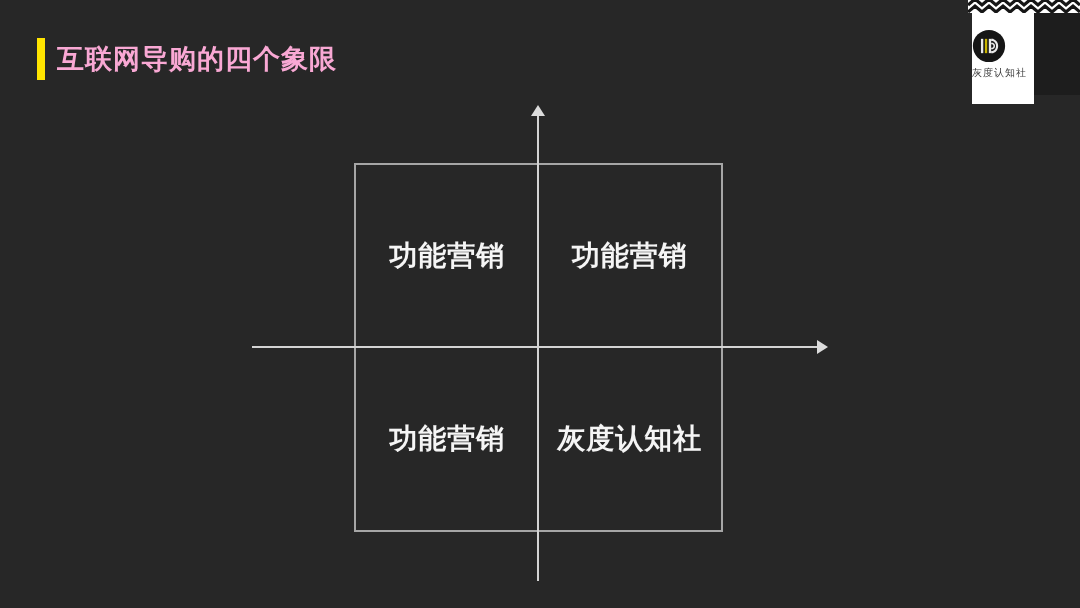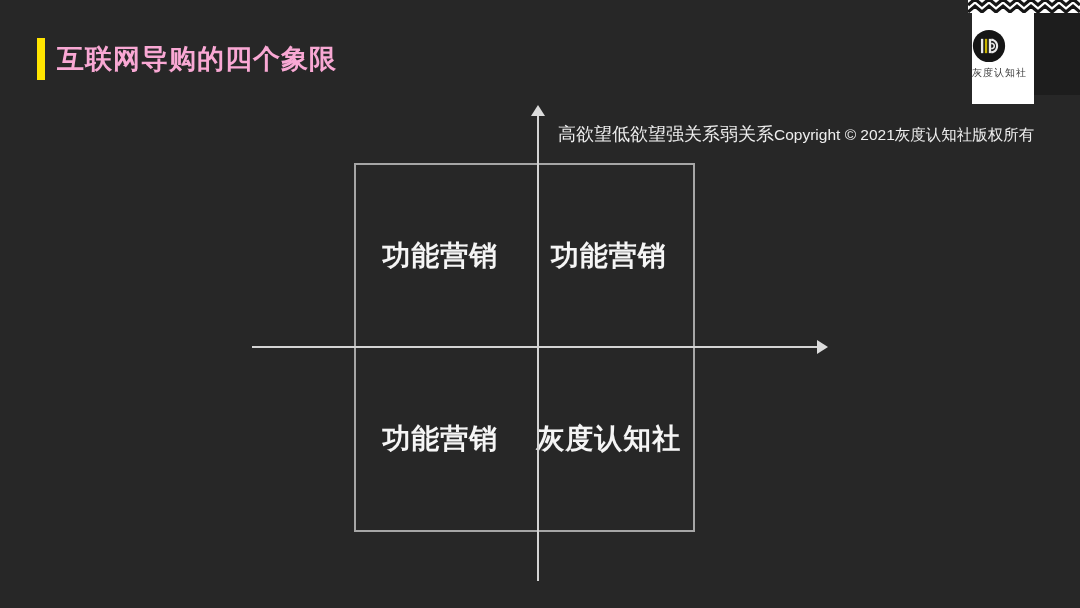--- a/index.html
+++ b/index.html
@@ -90,21 +90,21 @@
     color: #eeeeee;
   }
   .annotation .cjk { font-size: 18px; }
   .annotation .latin-mix { font-size: 15.5px; }
 
   
   .quad-box {
     position: absolute;
     left: 354px;
     top: 163px;
-    width: 341px;
+    width: 369px;
     height: 369px;
     border: 2px solid #a6a6a6;
     display: grid;
     grid-template-columns: 1fr 1fr;
     grid-template-rows: 1fr 1fr;
     z-index: 1;
   }
   .quad-cell {
     display: flex;
     align-items: center;
@@ -181,23 +181,20 @@
       </svg>
       <div class="brand-name">灰度认知社</div>
     </div>
     <svg class="zigzag-strip" width="112" height="13" viewBox="0 0 112 13" preserveAspectRatio="none">
       <rect width="112" height="13" fill="#ffffff"></rect>
       <path d="M0 5 L7 -1 L14 5 L21 -1 L28 5 L35 -1 L42 5 L49 -1 L56 5 L63 -1 L70 5 L77 -1 L84 5 L91 -1 L98 5 L105 -1 L112 5" fill="none" stroke="#161616" stroke-width="3.2"></path>
       <path d="M0 12 L7 6 L14 12 L21 6 L28 12 L35 6 L42 12 L49 6 L56 12 L63 6 L70 12 L77 6 L84 12 L91 6 L98 12 L105 6 L112 12" fill="none" stroke="#161616" stroke-width="3.2"></path>
     </svg>
   </div>
 
-  <div class="annotation">
-    <span class="cjk">高欲望低欲望强关系弱关系</span><span class="latin-mix">Copyright © 2021灰度认知社版权所有</span>
-  </div>
 
   <div class="quad-box">
     <div class="quad-cell">
       <span class="quad-label">功能营销</span>
     </div>
     <div class="quad-cell">
       <span class="quad-label">功能营销</span>
     </div>
     <div class="quad-cell">
       <span class="quad-label">功能营销</span>

